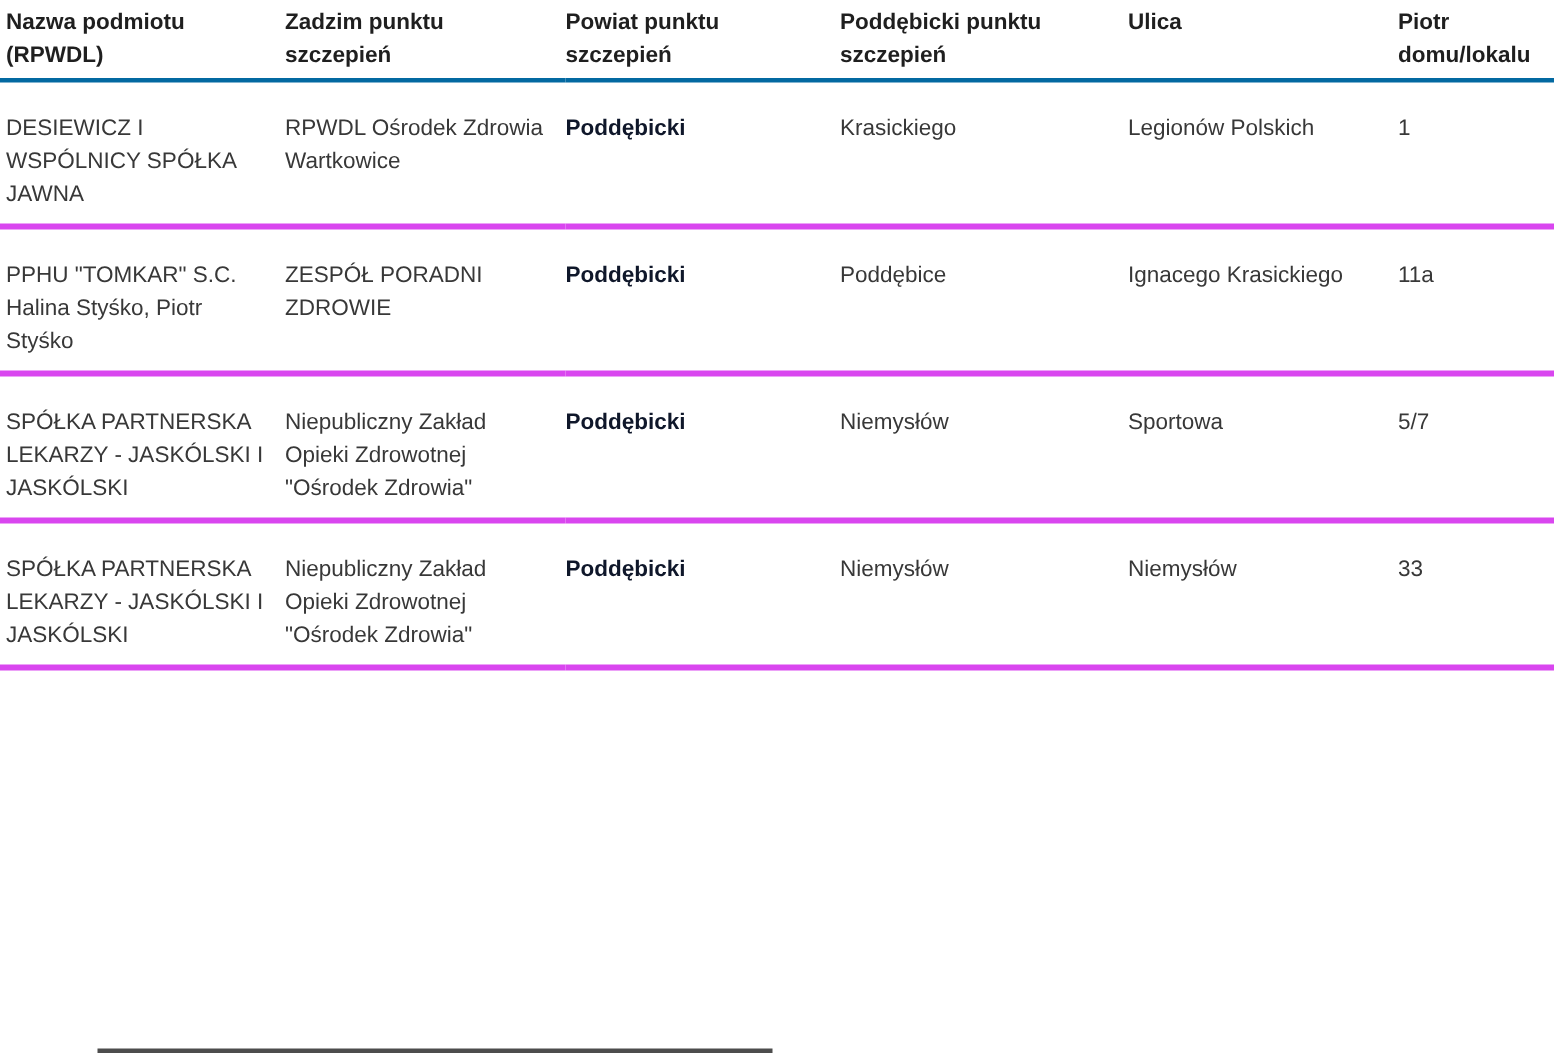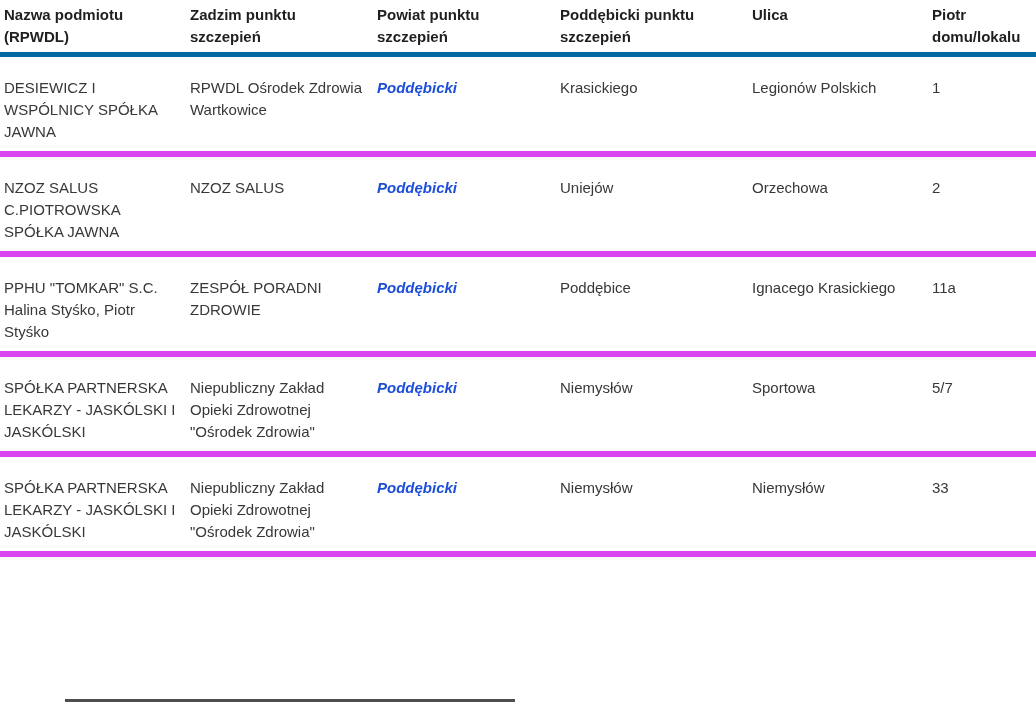--- a/index.html
+++ b/index.html
@@ -29,33 +29,33 @@
   col.c4 { width: 192px; }
   col.c5 { width: 180px; }
   col.c6 { width: 104px; }
 
   thead th {
     text-align: left;
     vertical-align: top;
     font-weight: 700;
     color: #1f1f1f;
     padding: 4px 14px 4px 0;
-    border-bottom: 5px solid #0369a1;
+    border-bottom: 3px solid #0369a1;
   }
   thead th:first-child { padding-left: 4px; }
 
   tbody td {
     text-align: left;
     vertical-align: top;
     padding: 20px 14px 8px 0;
-    border-bottom: 6px solid #d946ef;
+    border-bottom: 4px solid #d946ef;
     word-wrap: break-word;
   }
   tbody td:first-child { padding-left: 4px; }
-  tbody td.bold { font-weight: 700; color: #1d4ed8; font-style: italic; }
+  tbody td.bold { font-weight: 700; color: #0f172a; }
 
   .hscrollbar-thumb {
     position: absolute;
     left: 65px;
     bottom: 0;
     width: 450px;
     height: 3px;
     background: #4d4d4d;
   }
 </style>
@@ -84,28 +84,20 @@
   <tbody>
       <tr>
         <td>DESIEWICZ I WSPÓLNICY SPÓŁKA JAWNA</td>
         <td>RPWDL Ośrodek Zdrowia Wartkowice</td>
         <td class="bold">Poddębicki</td>
         <td>Krasickiego</td>
         <td>Legionów Polskich</td>
         <td>1</td>
       </tr>
       <tr>
-        <td>NZOZ SALUS C.PIOTROWSKA SPÓŁKA JAWNA</td>
-        <td>NZOZ SALUS</td>
-        <td class="bold">Poddębicki</td>
-        <td>Uniejów</td>
-        <td>Orzechowa</td>
-        <td>2</td>
-      </tr>
-      <tr>
         <td>PPHU "TOMKAR" S.C. Halina Styśko, Piotr Styśko</td>
         <td>ZESPÓŁ PORADNI ZDROWIE</td>
         <td class="bold">Poddębicki</td>
         <td>Poddębice</td>
         <td>Ignacego Krasickiego</td>
         <td>11a</td>
       </tr>
       <tr>
         <td>SPÓŁKA PARTNERSKA LEKARZY - JASKÓLSKI I JASKÓLSKI</td>
         <td>Niepubliczny Zakład Opieki Zdrowotnej "Ośrodek Zdrowia"</td>

